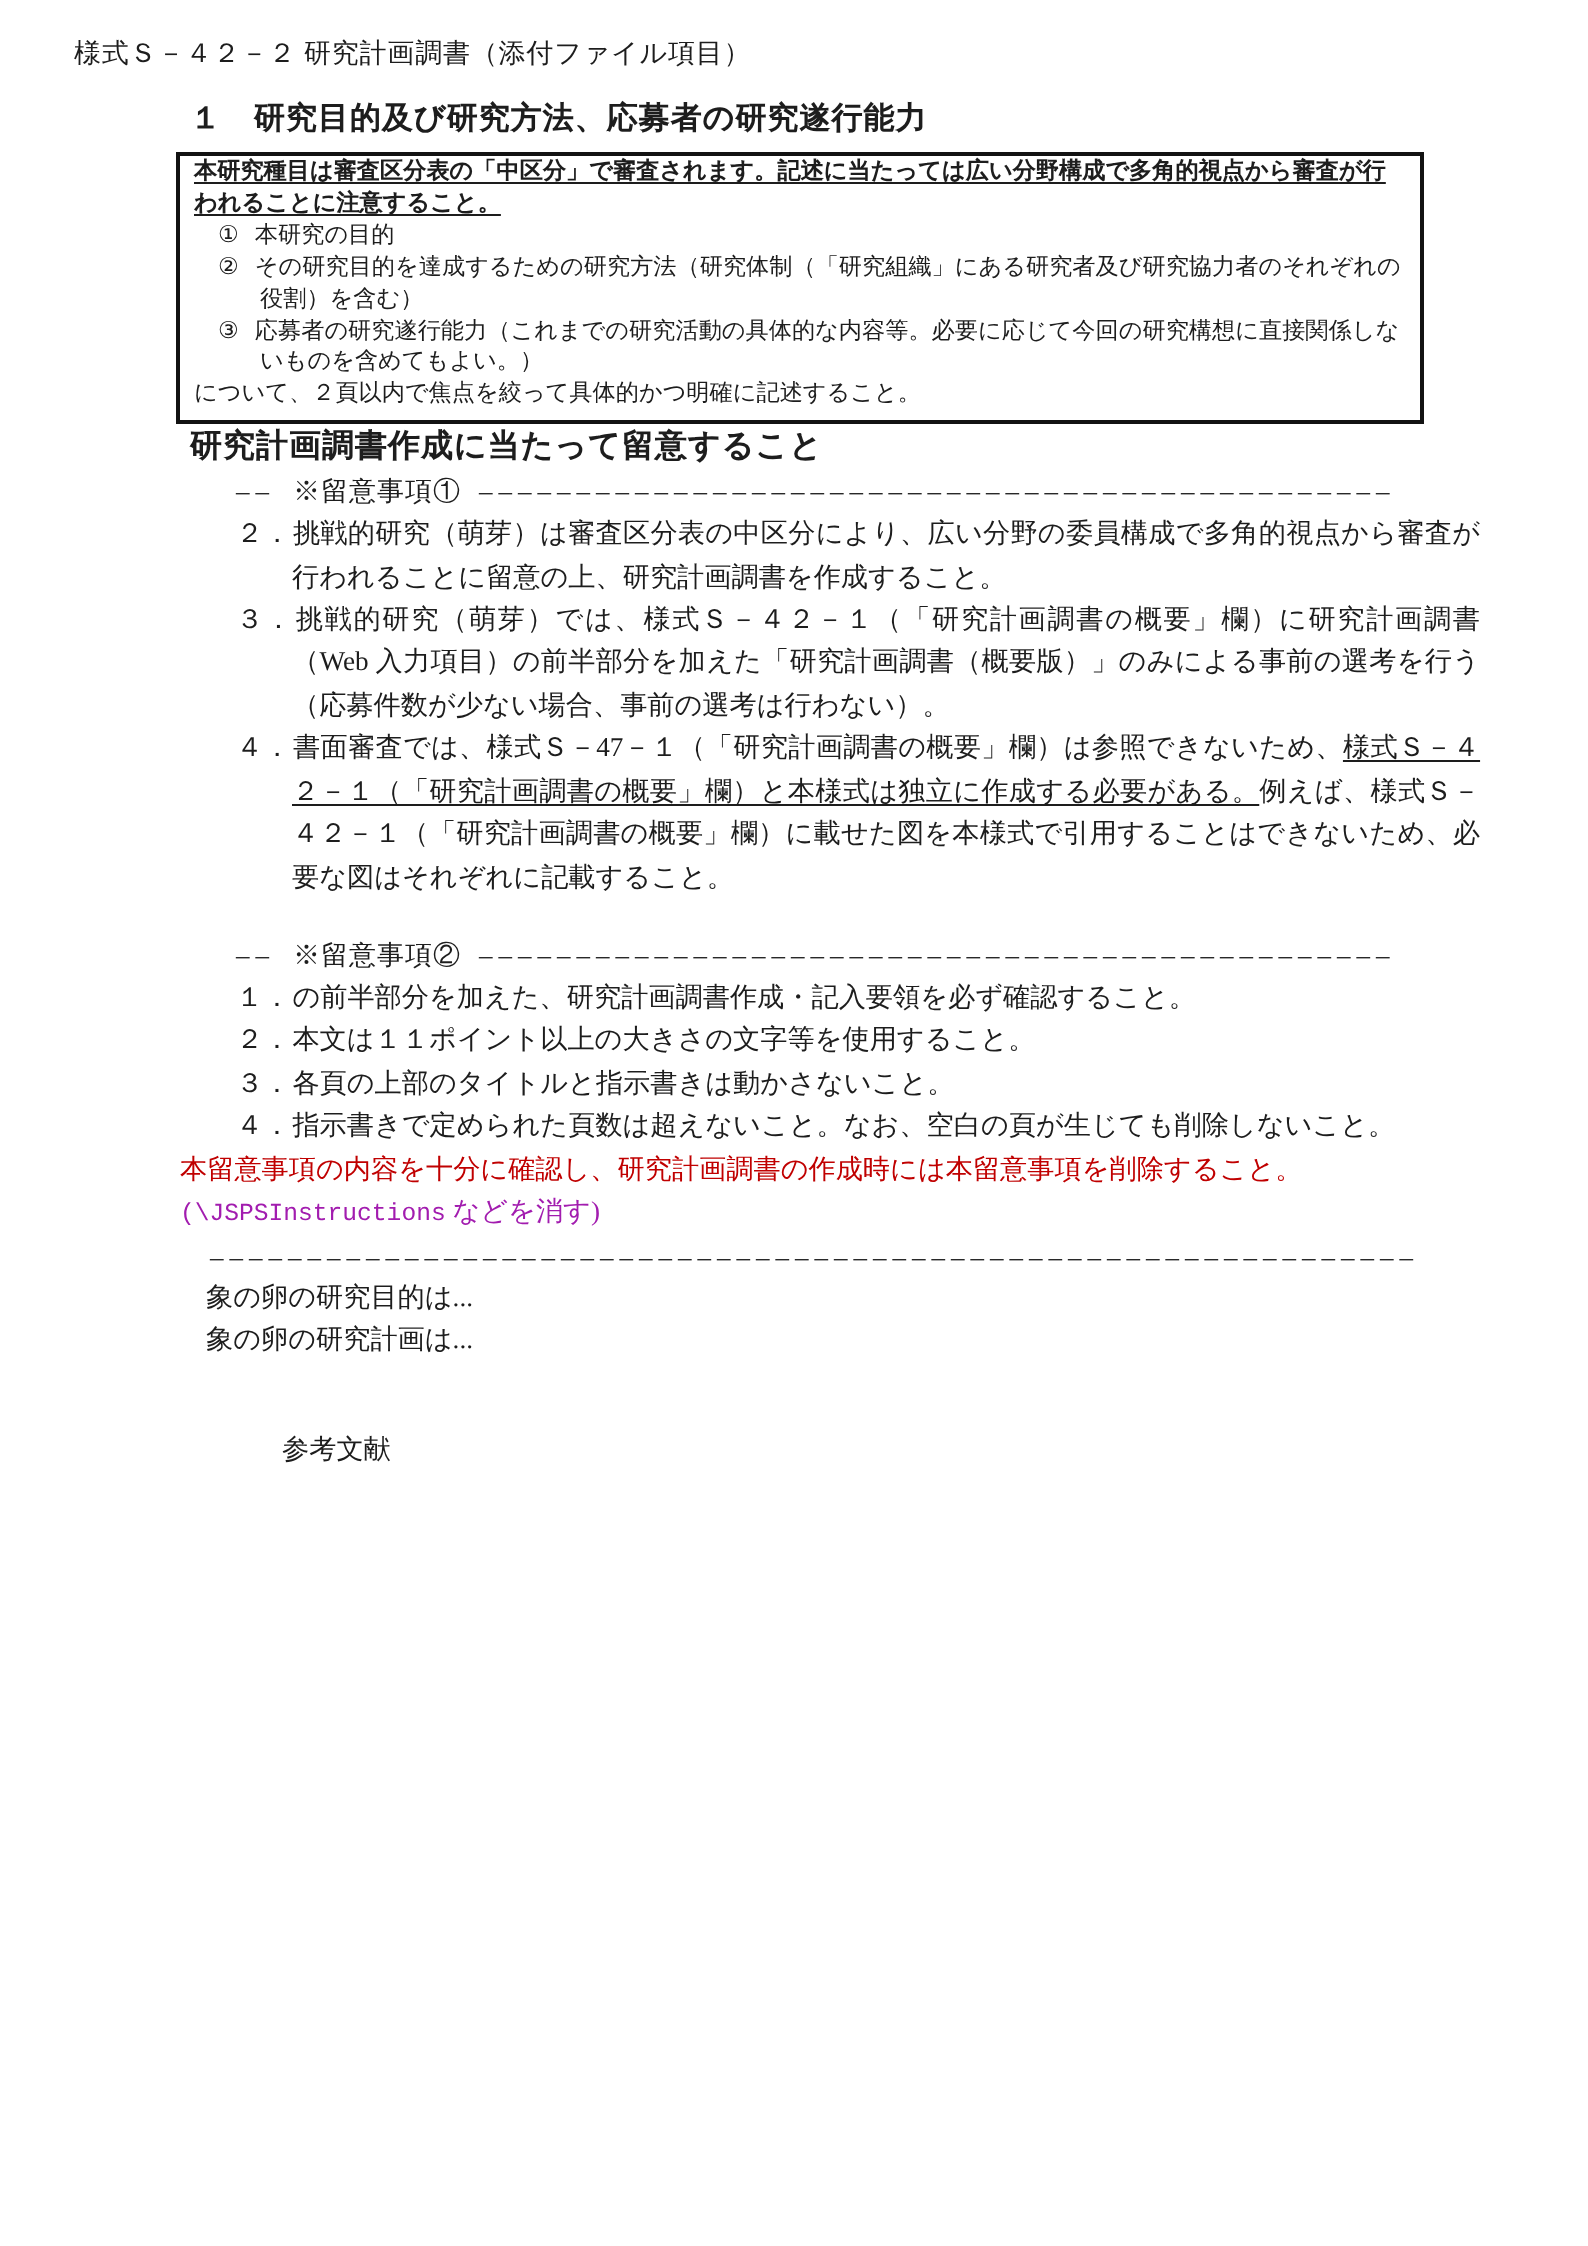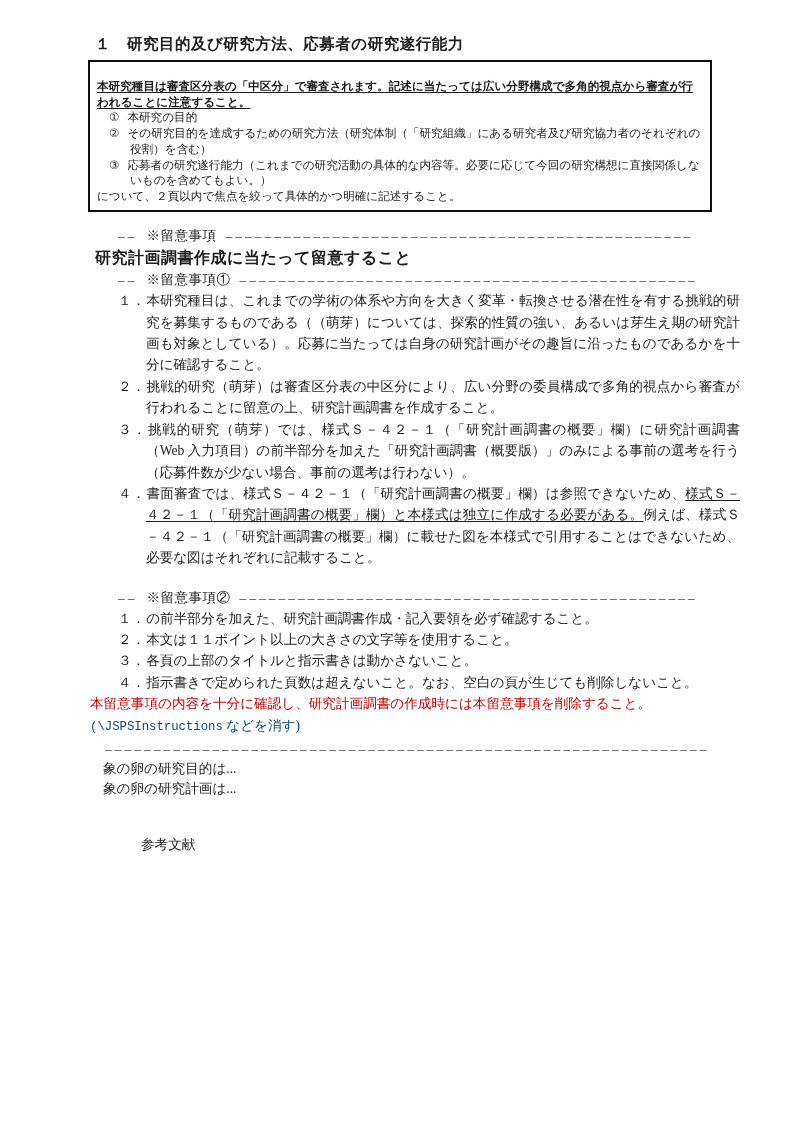--- a/index.html
+++ b/index.html
@@ -26,21 +26,21 @@
 
   .section-title {
     font-family:"Liberation Sans","DejaVu Sans",sans-serif;
     font-weight:700; font-size:15.5px; line-height:19px;
     margin:15px 0 7px 58px; letter-spacing:0.5px;
   }
 
   .ibox {
     margin-left:51px; width:624px; box-sizing:border-box;
     border:2px solid #121212;
-    padding:16px 8px 5px 7px;
+    padding:0 8px 5px 7px;
     font-size:11.6px; line-height:15.9px;
   }
   .ibox-lead {
     font-family:"Liberation Sans","DejaVu Sans",sans-serif;
     font-weight:700;
     text-decoration:underline; text-underline-offset:2px;
   }
   .ibox-item { margin-left:12px; padding-left:21px; text-indent:-21px; }
   .ibox-item .marker { padding-right:8px; }
   .ibox-closing { margin-left:0; }
@@ -82,80 +82,75 @@
   .refs-heading { font-size:13.6px; line-height:18px; margin:36px 0 0 104px; }
   .ref-item { font-size:13.6px; line-height:18px; margin:17px 0 0 59px; }
   .ref-item .refnum { padding-right:9px; }
 </style>
 </head>
 <body>
 
 <div class="page">
   <div class="content">
 
+    <div class="form-label">様式Ｓ－４２－２ 研究計画調書（添付ファイル項目）</div>
 
 
     <div class="section-title">１　研究目的及び研究方法、応募者の研究遂行能力</div>
 
     <div class="ibox">
       <div class="ibox-lead">本研究種目は審査区分表の「中区分」で審査されます。記述に当たっては広い分野構成で多角的視点から審査が行われることに注意すること。</div>
       <div class="ibox-item">
         <span class="marker">①</span><span>本研究の目的</span>
       </div>
       <div class="ibox-item">
         <span class="marker">②</span><span>その研究目的を達成するための研究方法（研究体制（「研究組織」にある研究者及び研究協力者のそれぞれの役割）を含む）</span>
       </div>
       <div class="ibox-item">
         <span class="marker">③</span><span>応募者の研究遂行能力（これまでの研究活動の具体的な内容等。必要に応じて今回の研究構想に直接関係しないものを含めてもよい。）</span>
       </div>
       <div class="ibox-closing">について、２頁以内で焦点を絞って具体的かつ明確に記述すること。</div>
     </div>
 
-    <div class="sep sep-plain">
-      <span>––</span><span class="lbl">※留意事項</span><span>––––––––––––––––––––––––––––––––––––––––––––––––</span>
-    </div>
 
     <div class="notes-heading">研究計画調書作成に当たって留意すること</div>
 
     <div class="sep">
       <span>––</span><span class="lbl">※留意事項①</span><span>–––––––––––––––––––––––––––––––––––––––––––––––</span>
     </div>
 
     <div class="nitem">
-      <span class="num">１．</span><span>本研究種目は、これまでの学術の体系や方向を大きく変革・転換させる潜在性を有する挑戦的研究を募集するものである（（萌芽）については、探索的性質の強い、あるいは芽生え期の研究計画も対象としている）。応募に当たっては自身の研究計画がその趣旨に沿ったものであるかを十分に確認すること。</span>
-    </div>
-    <div class="nitem">
       <span class="num">２．</span><span>挑戦的研究（萌芽）は審査区分表の中区分により、広い分野の委員構成で多角的視点から審査が行われることに留意の上、研究計画調書を作成すること。</span>
     </div>
     <div class="nitem">
       <span class="num">３．</span><span>挑戦的研究（萌芽）では、様式Ｓ－４２－１（「研究計画調書の概要」欄）に研究計画調書（Web 入力項目）の前半部分を加えた「研究計画調書（概要版）」のみによる事前の選考を行う（応募件数が少ない場合、事前の選考は行わない）。</span>
     </div>
     <div class="nitem">
-      <span class="num">４．</span><span>書面審査では、様式Ｓ－４２－１（「研究計画調書の概要」欄）は参照できないため、</span><span class="u">様式Ｓ－４２－１（「研究計画調書の概要」欄）と本様式は独立に作成する必要がある。</span><span>例えば、様式Ｓ－４２－１（「研究計画調書の概要」欄）に載せた図を本様式で引用することはできないため、必要な図はそれぞれに記載すること。</span>
+      <span class="num">４．</span><span>書面審査では、様式Ｓ－47－１（「研究計画調書の概要」欄）は参照できないため、</span><span class="u">様式Ｓ－４２－１（「研究計画調書の概要」欄）と本様式は独立に作成する必要がある。</span><span>例えば、様式Ｓ－４２－１（「研究計画調書の概要」欄）に載せた図を本様式で引用することはできないため、必要な図はそれぞれに記載すること。</span>
     </div>
 
     <div class="sep sep-two">
       <span>––</span><span class="lbl">※留意事項②</span><span>–––––––––––––––––––––––––––––––––––––––––––––––</span>
     </div>
 
     <div class="nitem">
       <span class="num">１．</span><span>の前半部分を加えた、研究計画調書作成・記入要領を必ず確認すること。</span>
     </div>
     <div class="nitem">
       <span class="num">２．</span><span>本文は１１ポイント以上の大きさの文字等を使用すること。</span>
     </div>
     <div class="nitem">
       <span class="num">３．</span><span>各頁の上部のタイトルと指示書きは動かさないこと。</span>
     </div>
     <div class="nitem">
       <span class="num">４．</span><span>指示書きで定められた頁数は超えないこと。なお、空白の頁が生じても削除しないこと。</span>
     </div>
 
     <div class="red-line" id="red1" style="color: rgb(192, 0, 0);">本留意事項の内容を十分に確認し、研究計画調書の作成時には本留意事項を削除すること。</div>
-    <div class="red-line" id="red2" style="color: #0c4a6e;">
+    <div class="red-line" id="red2" style="color: #a21caf;">
       <span class="mono">(\JSPSInstructions</span><span> などを消す)</span>
     </div>
 
     <div class="dashline">––––––––––––––––––––––––––––––––––––––––––––––––––––––––––––––</div>
 
     <div class="plain-line">象の卵の研究目的は...</div>
     <div class="plain-line">象の卵の研究計画は...</div>
 
     <div class="refs-heading">参考文献</div>
 

